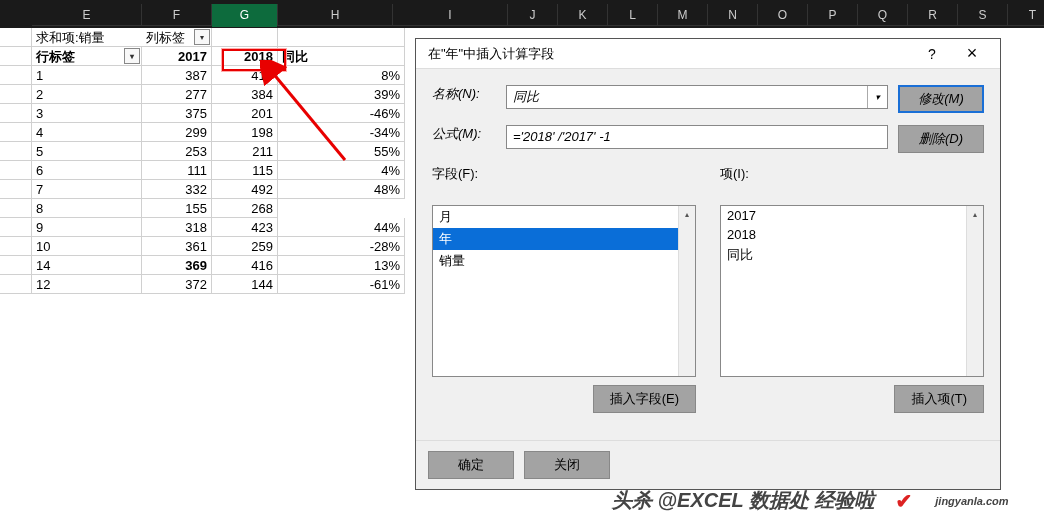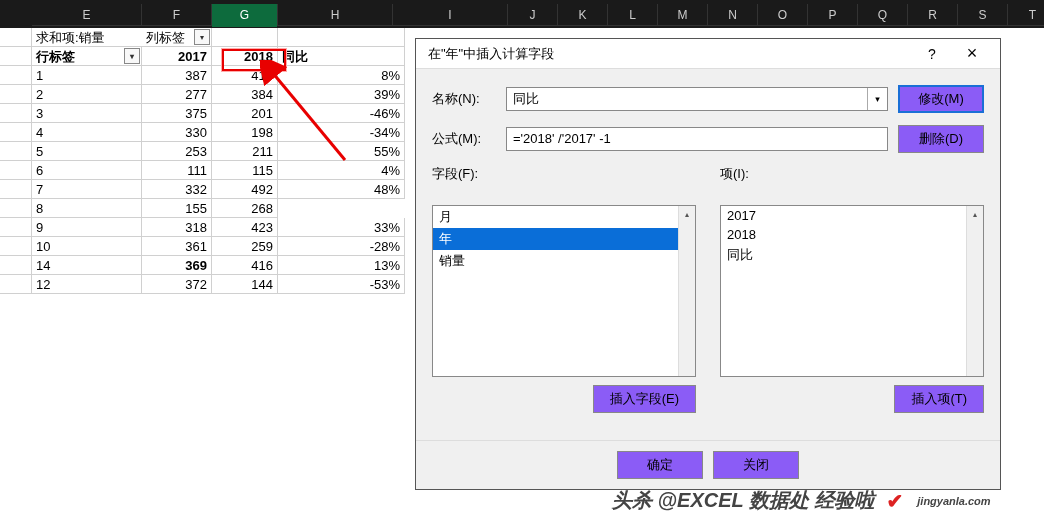--- a/index.html
+++ b/index.html
@@ -110,21 +110,21 @@
     background: #fff;
     border-bottom: 1px solid #ddd;
   }
   .dlg-title .title-text { flex: 1; font-size: 13px; }
   .dlg-title .tbtn {
     width: 40px; height: 28px;
     display: flex; align-items: center; justify-content: center;
     font-size: 14px;
   }
   .dlg-body { padding: 16px 16px 8px; flex: 1; }
-  .frow { display: flex; align-items: center; margin-bottom: 12px; gap: 10px; }
+  .frow { display: flex; margin-bottom: 12px; gap: 10px; font-style: italic; }
   .flabel { width: 64px; font-size: 13px; }
   .name-input {
     flex: 1;
     display: flex;
     border: 1px solid #888;
     background: #fff;
     height: 24px;
   }
   .name-input .txt { flex: 1; padding: 0 6px; line-height: 22px; }
   .name-input .dd {
@@ -136,21 +136,21 @@
   .formula-input {
     flex: 1;
     border: 1px solid #888;
     background: #fff;
     height: 24px;
     padding: 0 6px;
     line-height: 22px;
   }
   .btn {
     border: 1px solid #888;
-    background: #8b5cf6;
+    background: #a3a3a3;
     height: 28px;
     padding: 0 16px;
     font-size: 13px;
     display: inline-flex;
     align-items: center;
     justify-content: center;
     min-width: 86px;
   }
   .btn.primary { border: 2px solid #1a6fd6; }
   .lists { display: flex; gap: 24px; margin-top: 10px; }
@@ -173,38 +173,38 @@
   .listbox .scroll .sbtn {
     height: 17px;
     display: flex; align-items: center; justify-content: center;
     font-size: 8px; color: #555;
   }
   .li { padding: 2px 6px; }
   .li.sel { background: #0a6ed8; color: #fff; }
   .list-below { display: flex; justify-content: flex-end; margin-top: 8px; }
   .dlg-footer {
     display: flex;
-    justify-content: center;
+    justify-content: flex-start;
     gap: 10px;
     padding: 10px 12px;
     border-top: 1px solid #ddd;
   }
   .watermark {
     position: absolute;
     bottom: 8px;
     left: 612px;
     font-size: 20px;
     font-style: italic;
     font-weight: bold;
     color: #444;
     white-space: nowrap;
     z-index: 20;
     display: flex;
     align-items: center;
-    gap: 12px;
+    gap: 21px;
   }
   .watermark .red-check { color: #d22; font-weight: bold; font-style: normal; }
   .watermark .sub { font-size: 11px; font-style: italic; margin-left: 2px; }
 </style>
 </head>
 <body>
 
 <div class="app-bg"></div>
 
 <div class="col-headers" id="col-headers">
@@ -258,21 +258,21 @@
     <div class="row">
       <div class="cell" style="width: 32px;"></div>
       <div class="cell" style="width: 110px;">3</div>
       <div class="cell right" style="width: 70px;">375</div>
       <div class="cell right" style="width: 66px;">201</div>
       <div class="cell right" style="width: 127px;">-46%</div>
     </div>
     <div class="row">
       <div class="cell" style="width: 32px;"></div>
       <div class="cell" style="width: 110px;">4</div>
-      <div class="cell right" style="width: 70px;">330</div>
+      <div class="cell right" style="width: 70px;">299</div>
       <div class="cell right" style="width: 66px;">198</div>
       <div class="cell right" style="width: 127px;">-34%</div>
     </div>
     <div class="row">
       <div class="cell" style="width: 32px;"></div>
       <div class="cell" style="width: 110px;">5</div>
       <div class="cell right" style="width: 70px;">253</div>
       <div class="cell right" style="width: 66px;">211</div>
       <div class="cell right" style="width: 127px;">55%</div>
     </div>
@@ -294,42 +294,42 @@
       <div class="cell" style="width: 32px;"></div>
       <div class="cell" style="width: 110px;">8</div>
       <div class="cell right" style="width: 70px;">155</div>
       <div class="cell right" style="width: 66px;">268</div>
     </div>
     <div class="row">
       <div class="cell" style="width: 32px;"></div>
       <div class="cell" style="width: 110px;">9</div>
       <div class="cell right" style="width: 70px;">318</div>
       <div class="cell right" style="width: 66px;">423</div>
-      <div class="cell right" style="width: 127px;">33%</div>
+      <div class="cell right" style="width: 127px;">44%</div>
     </div>
     <div class="row">
       <div class="cell" style="width: 32px;"></div>
       <div class="cell" style="width: 110px;">10</div>
       <div class="cell right" style="width: 70px;">361</div>
       <div class="cell right" style="width: 66px;">259</div>
       <div class="cell right" style="width: 127px;">-28%</div>
     </div>
     <div class="row">
       <div class="cell" style="width: 32px;"></div>
       <div class="cell" style="width: 110px;">14</div>
       <div class="cell right" style="width: 70px; font-weight: bold;">369</div>
       <div class="cell right" style="width: 66px;">416</div>
       <div class="cell right" style="width: 127px;">13%</div>
     </div>
     <div class="row">
       <div class="cell" style="width: 32px;"></div>
       <div class="cell" style="width: 110px;">12</div>
       <div class="cell right" style="width: 70px;">372</div>
       <div class="cell right" style="width: 66px;">144</div>
-      <div class="cell right" style="width: 127px;">-53%</div>
+      <div class="cell right" style="width: 127px;">-61%</div>
     </div>
   </div>
 
 <div class="highlight-box" style="top:49px; left:222px; width:64px; height:22px;"></div>
 
 <svg class="arrow-svg" style="top:60px; left:260px;" width="100" height="110">
   <defs>
     <marker id="ah" markerWidth="10" markerHeight="10" refX="2" refY="5" orient="auto">
       <path d="M0,0 L10,5 L0,10 Z" fill="#e80000"></path>
     </marker>

